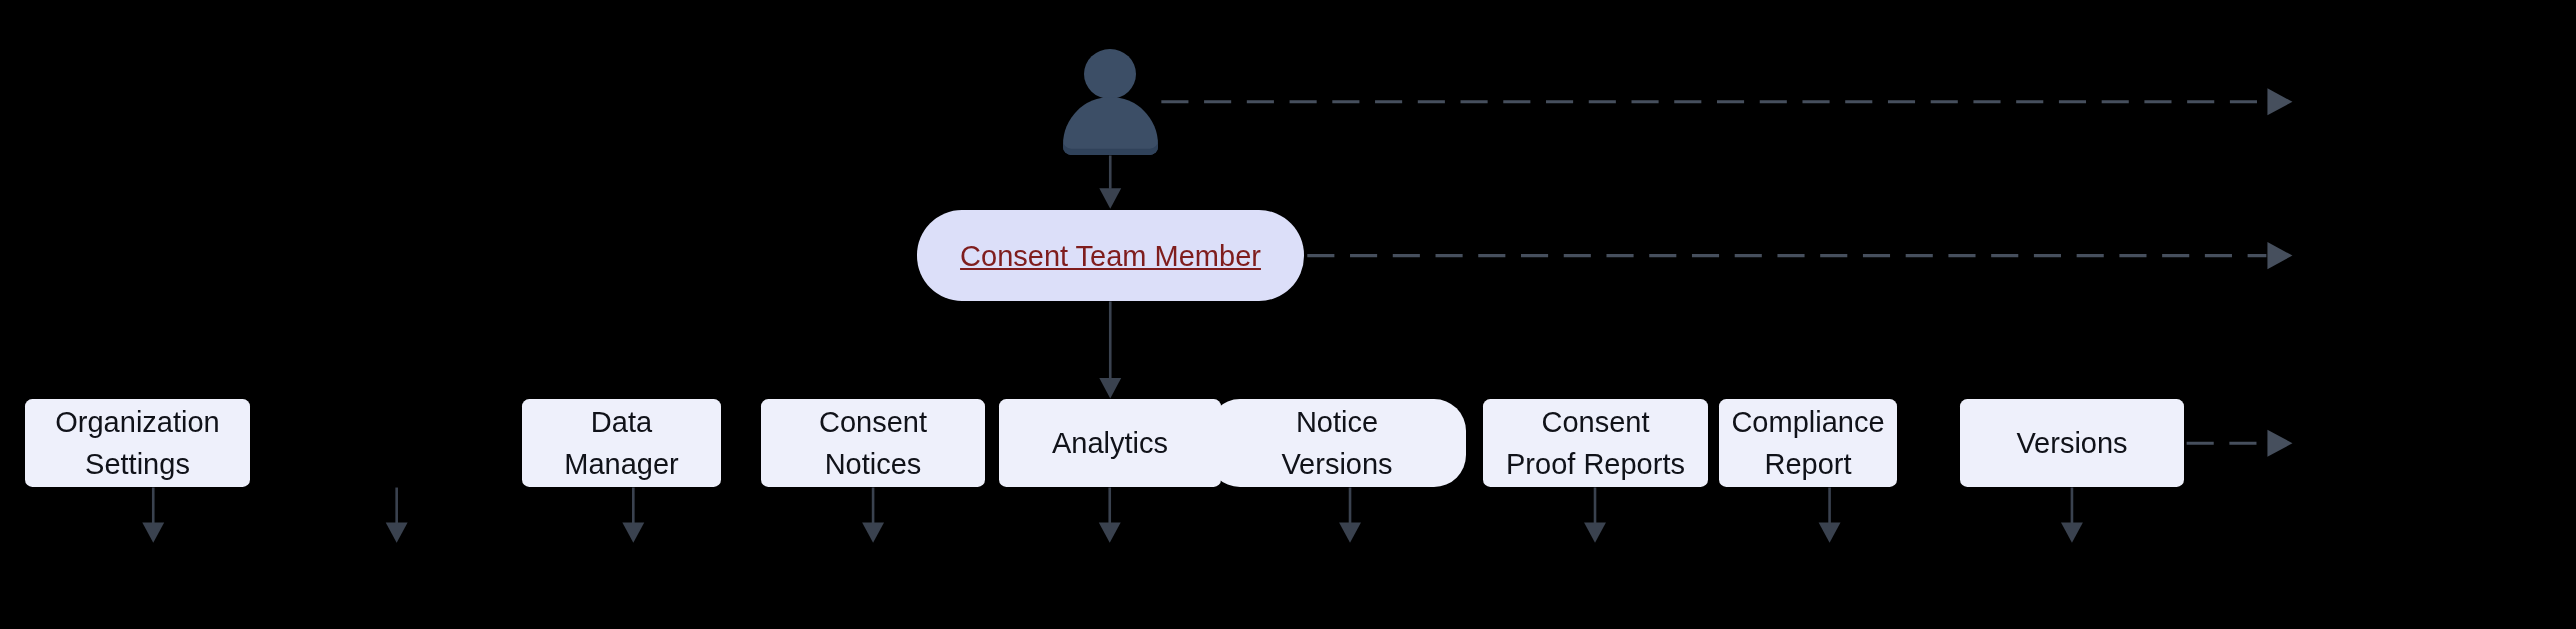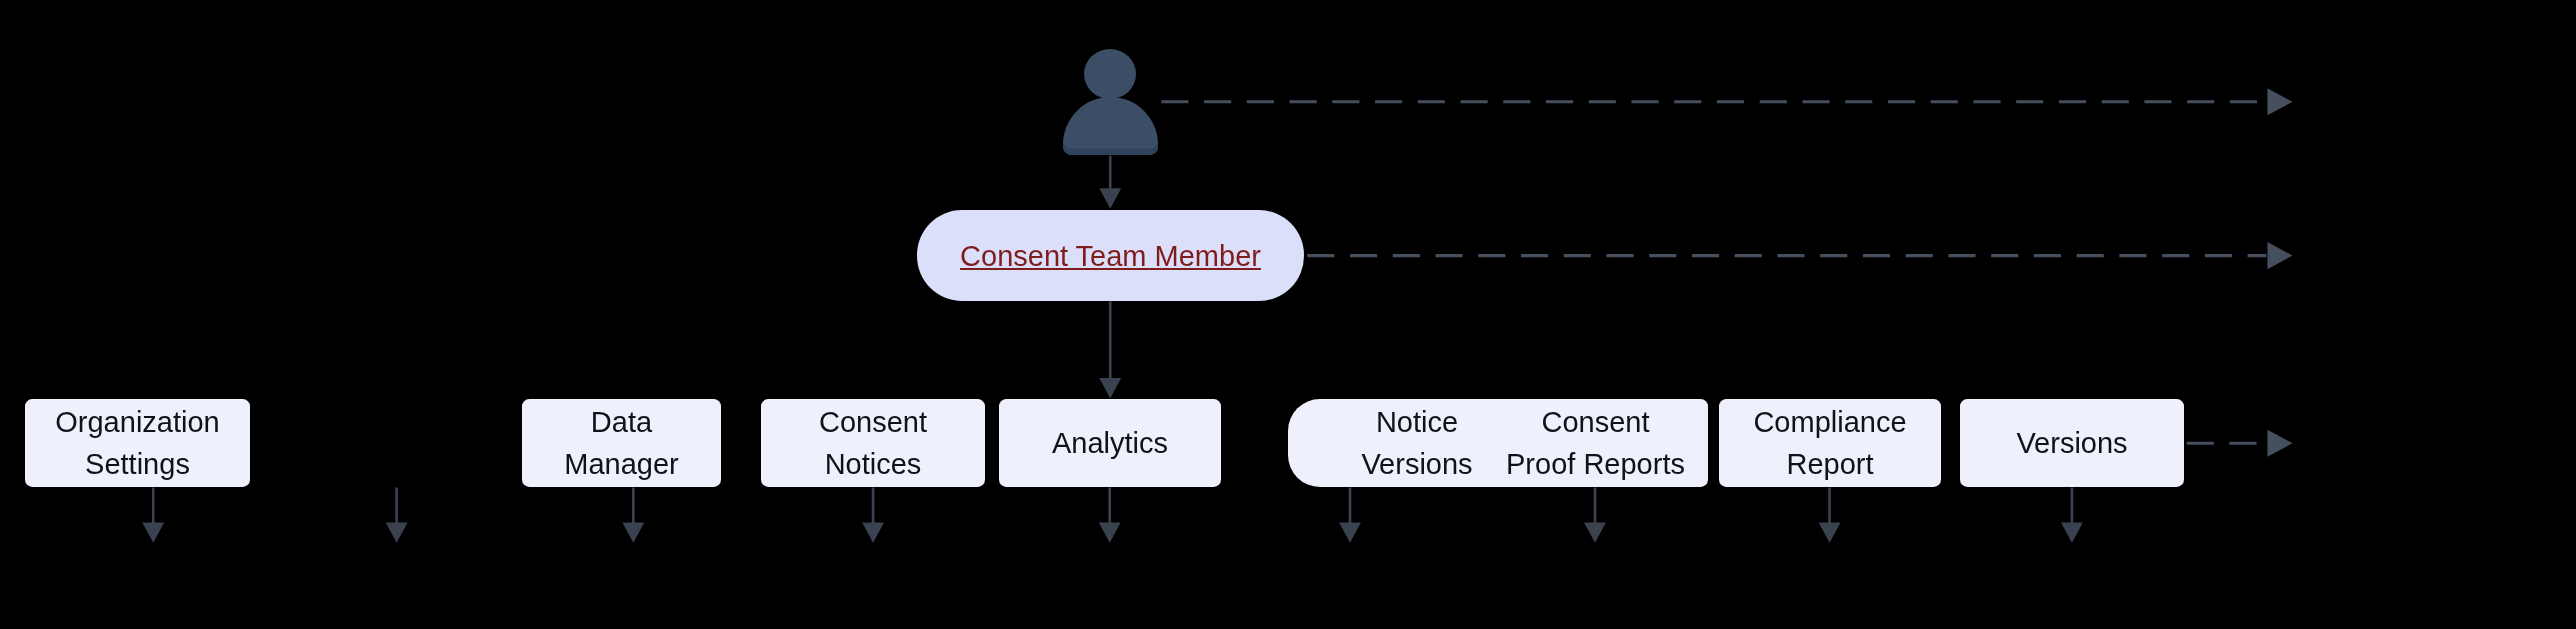--- a/index.html
+++ b/index.html
@@ -78,23 +78,23 @@
     text-align: center;
     white-space: pre-line;
     padding: 0 10.4px;
     box-sizing: border-box;
   }
   .n0 { left: 25px;   width: 225px; }
   .n1 { left: 286px;  width: 223px; }
   .n2 { left: 522px; width: 199px; }
   .n3 { left: 761px; width: 224px; }
   .n4 { left: 999px; width: 222px; align-items: center; }
-  .n5 { left: 1288px; width: 258px; border-radius: 32px; }
+  .n5 { left: 1208px; width: 258px; border-radius: 32px; }
   .n6 { left: 1483px; width: 225px; }
-  .n7 { left: 1719px; width: 222px; }
+  .n7 { left: 1719px; width: 178px; }
   .n8 { left: 1960px; width: 224px; }
 </style>
 </head>
 <body>
 
 <div id="canvas">
 
   <svg id="edges" xmlns="http://www.w3.org/2000/svg" viewBox="0 0 4942 1208">
 
     <g>

